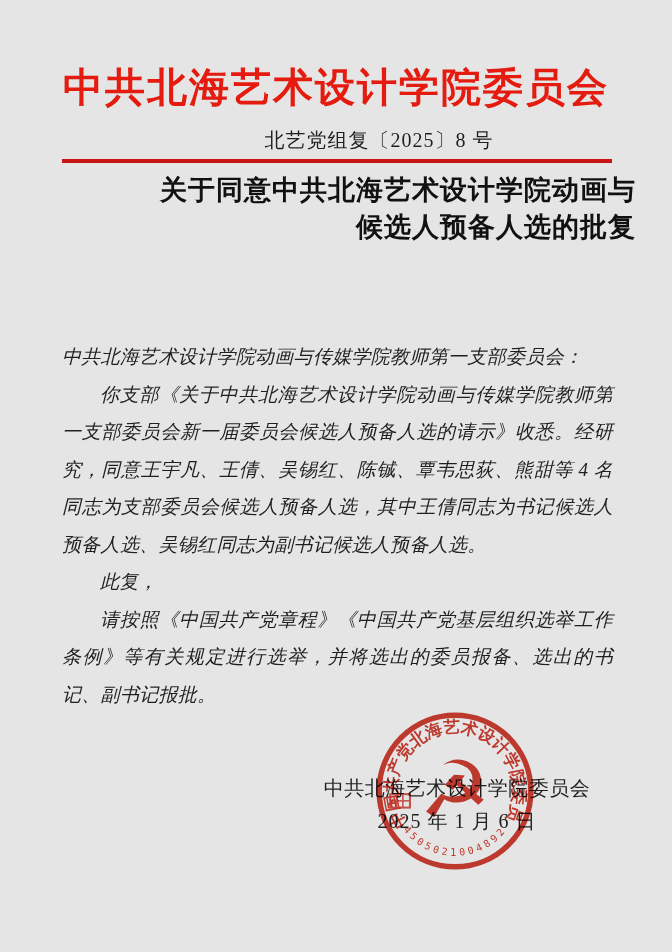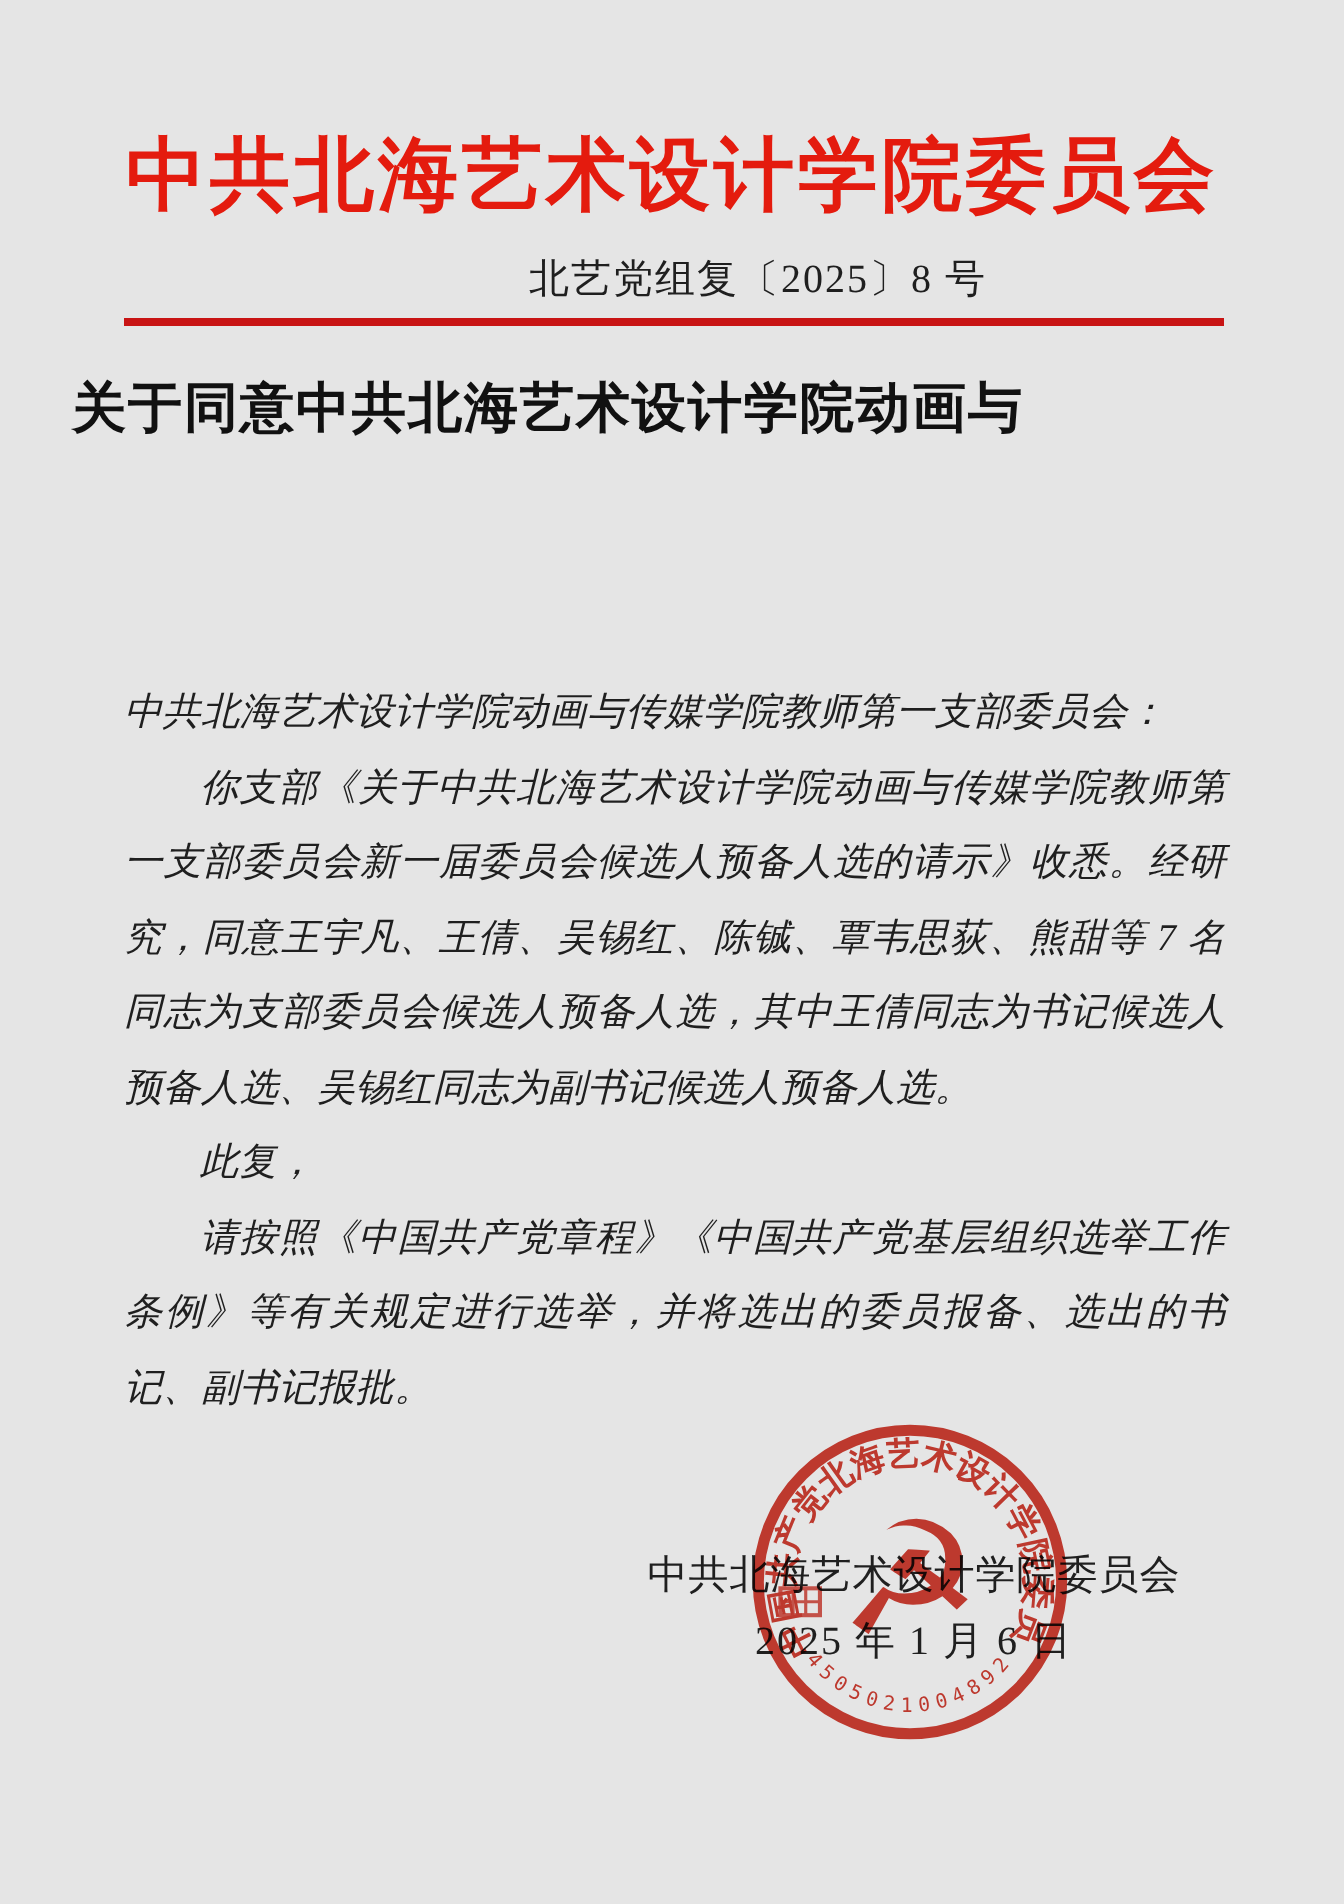--- a/index.html
+++ b/index.html
@@ -31,22 +31,22 @@
     font-size:20px;line-height:28px;
     letter-spacing:1px;
     color:var(--ink);
     padding-left:43px;
   }
   .red-rule{
     position:absolute;top:159px;left:62px;width:550px;height:4px;
     background:var(--rule-red);
   }
   .doc-title{
-    position:absolute;top:186px;left:36px;width:600px;
-    text-align:left;
+    position:absolute;top:172px;left:36px;width:600px;
+    text-align:right;
     font-size:27px;font-weight:bold;line-height:37px;
     letter-spacing:1px;
     color:#111;
   }
   .body-text{
     position:absolute;top:338px;left:62px;width:551px;
     font-size:19px;line-height:37.5px;
     letter-spacing:0.3px;
     text-align:justify;
   }
@@ -78,25 +78,26 @@
 <div class="page">
 
   <div class="org-name">中共北海艺术设计学院委员会</div>
 
   <div class="doc-number">北艺党组复〔2025〕8 号</div>
 
   <div class="red-rule"></div>
 
   <div class="doc-title">
     <div>关于同意中共北海艺术设计学院动画与</div>
+    <div>候选人预备人选的批复</div>
   </div>
 
   <div class="body-text">
     <p>中共北海艺术设计学院动画与传媒学院教师第一支部委员会：</p>
-    <p class="indent">你支部《关于中共北海艺术设计学院动画与传媒学院教师第一支部委员会新一届委员会候选人预备人选的请示》收悉。经研究，同意王宇凡、王倩、吴锡红、陈铖、覃韦思荻、熊甜等 7 名同志为支部委员会候选人预备人选，其中王倩同志为书记候选人预备人选、吴锡红同志为副书记候选人预备人选。</p>
+    <p class="indent">你支部《关于中共北海艺术设计学院动画与传媒学院教师第一支部委员会新一届委员会候选人预备人选的请示》收悉。经研究，同意王宇凡、王倩、吴锡红、陈铖、覃韦思荻、熊甜等 4 名同志为支部委员会候选人预备人选，其中王倩同志为书记候选人预备人选、吴锡红同志为副书记候选人预备人选。</p>
     <p class="indent">此复，</p>
     <p class="indent">请按照《中国共产党章程》《中国共产党基层组织选举工作条例》等有关规定进行选举，并将选出的委员报备、选出的书记、副书记报批。</p>
   </div>
 
   <div class="signature-block">
     <p class="signature-org">中共北海艺术设计学院委员会</p>
     <p class="signature-date">2025 年 1 月 6 日</p>
   </div>
 
   <svg class="seal" viewBox="0 0 200 200" aria-hidden="true">

